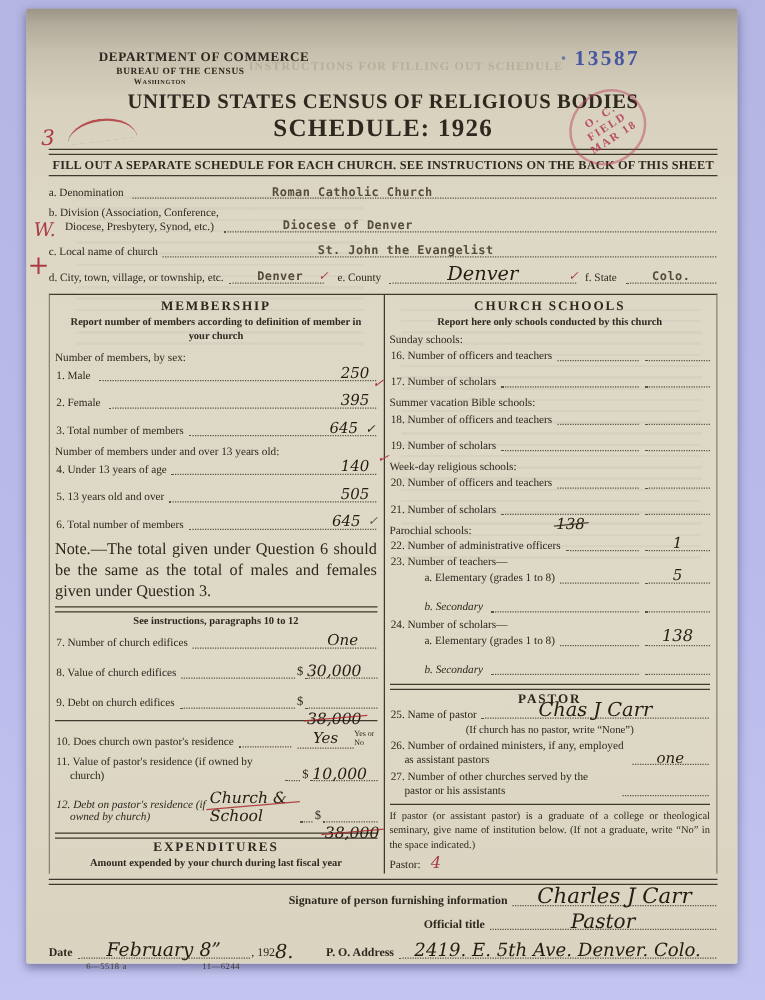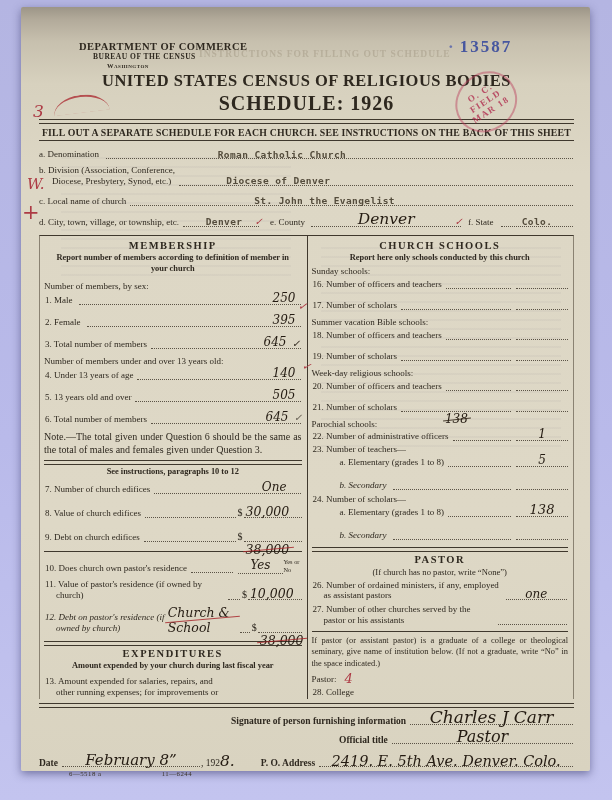--- a/index.html
+++ b/index.html
@@ -49,21 +49,21 @@
   .hand.big{font-size:15.5px;}
   .red{color:#ad3a44;}
   .check{font-size:10px;font-style:italic;}
   
   .cols{display:flex;margin-top:7px;height:463px;border-left:1px solid rgba(70,60,45,.55);border-right:1px solid rgba(70,60,45,.55);border-top:1px solid #3f382d;overflow:hidden;}
   .col{width:50%;box-sizing:border-box;padding:2px 5px 0 4px;overflow:hidden;}
   .col.c2{border-left:1px solid #3f382d;}
   .sec{text-align:center;font-weight:bold;font-size:10.5px;letter-spacing:1.5px;margin-top:2px;}
   .subhead{text-align:center;font-weight:bold;font-size:8.4px;line-height:1.3;margin-top:2px;}
   .grp{font-size:9px;margin-top:6px;}
-  .note{font-size:10px;line-height:1.32;text-align:justify;margin-top:5px;}
+  .note{font-size:13px;line-height:1.32;text-align:justify;margin-top:5px;}
   .ind{padding-left:12px;text-indent:-11px;}
   .sub{margin-left:28px;}
   .dollar{font-size:10px;margin:0 1px;}
   .mval{font-family:"DejaVu Serif",serif;font-style:italic;font-size:12.5px;color:#241b12;white-space:nowrap;}
   .mund{border-bottom:1px dotted #5b5346;}
   .xr{position:relative;display:inline-block;}
   .xr::after{content:"";position:absolute;left:-3px;right:-4px;top:46%;border-top:1.6px solid rgba(168,40,45,.85);transform:rotate(-5deg);}
   .xd{position:relative;display:inline-block;}
   .xd::after{content:"";position:absolute;left:-2px;right:-3px;top:48%;border-top:1.7px solid rgba(48,36,24,.85);transform:rotate(-6deg);}
   .yn{display:flex;flex-direction:row;align-items:center;width:64px;margin-left:4px;}
@@ -342,20 +342,26 @@
       </div>
       <div class="q sub" style="margin-top:12px;">
         <span class="lbl" style="font-style:italic;">b. Secondary</span>
         <span class="dots"></span>
         <span class="ans"></span>
       </div>
 
       <div class="rule2" style="margin-top:6px;"></div>
       <div class="sec">PASTOR</div>
 
+      <div class="q" style="margin-top:1px;">
+        <span class="lbl ind">25. Name of pastor</span>
+        <span class="dots">
+          <span class="val hand big vc" style="bottom:-3px;">Chas J Carr</span>
+        </span>
+      </div>
       <div style="text-align:center;font-size:8.6px;margin-top:2px;">(If church has no pastor, write “None”)</div>
 
       <div class="q" style="margin-top:3px;">
         <span class="lbl ind" style="max-width:178px;">26. Number of ordained ministers, if any, employed as assistant pastors</span>
         <span class="dots">
           <span class="val hand vc">one</span>
         </span>
       </div>
       <div class="q" style="margin-top:3px;">
         <span class="lbl ind" style="max-width:170px;">27. Number of other churches served by the pastor or his assistants</span>

